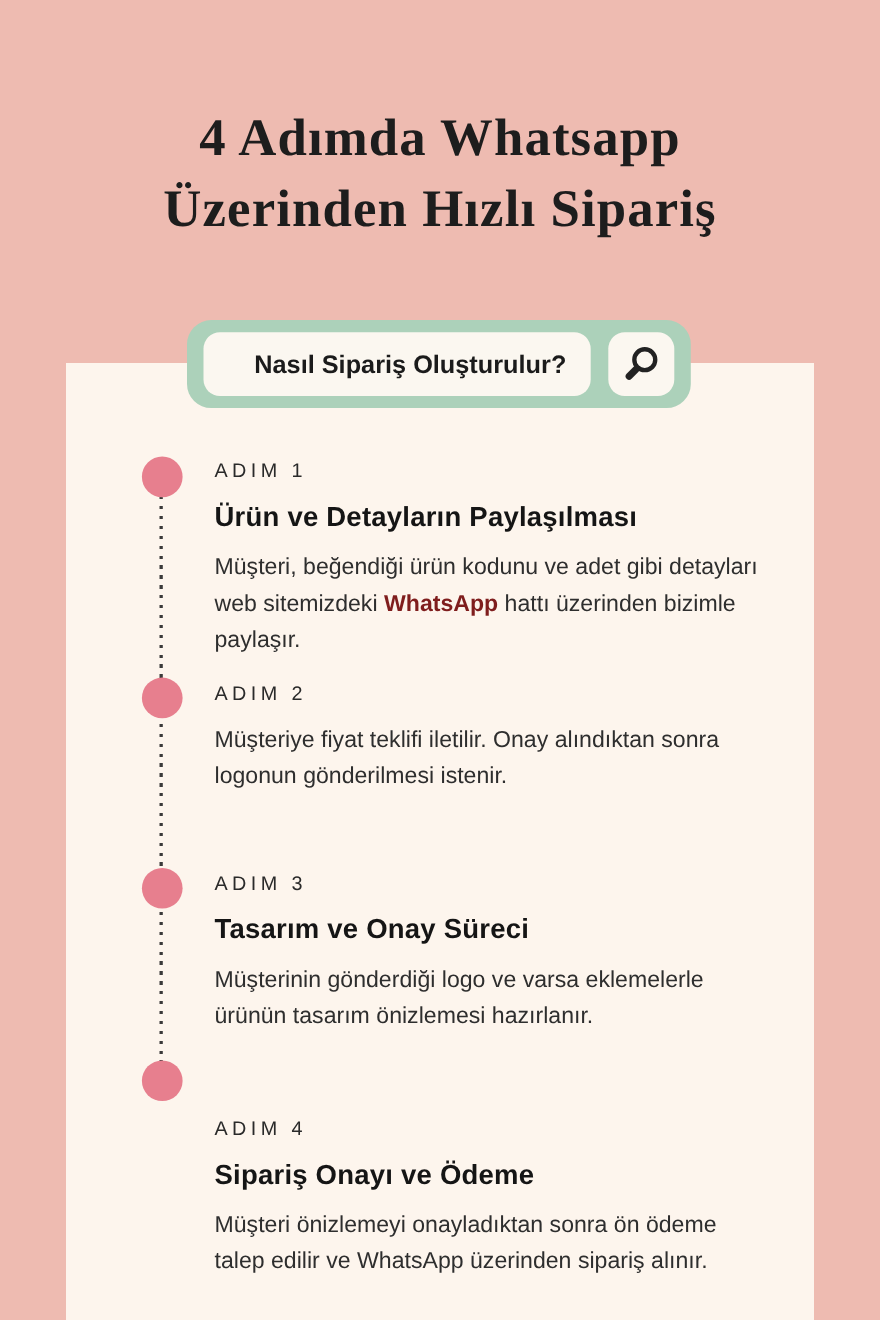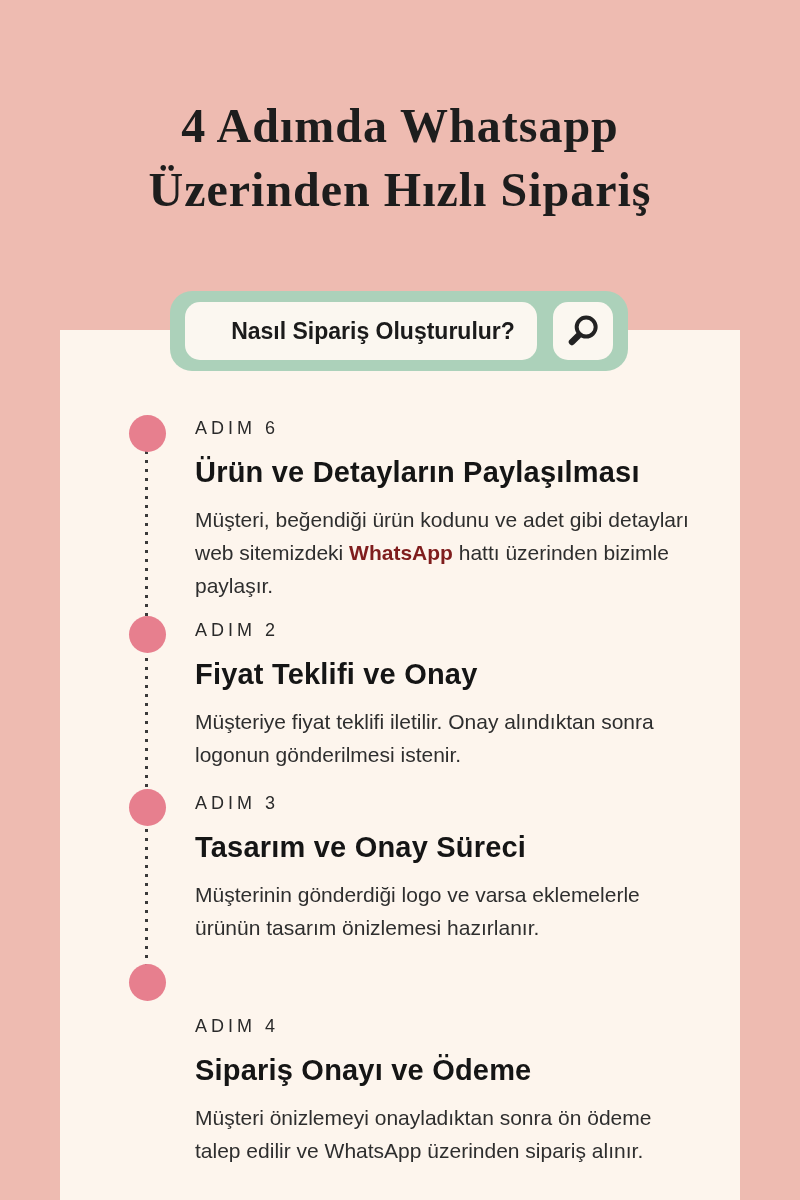--- a/index.html
+++ b/index.html
@@ -109,21 +109,21 @@
   .step-2 { top: 620px; }
   .step-3 { top: 793px; }
   .step-4 { top: 1016px; }
   .step-label {
     font-size: 18px;
     letter-spacing: 4px;
     color: #2a2a2a;
     margin-bottom: 15px;
   }
   .step-title {
-    font-size: 29px;
+    font-size: 25px;
     font-weight: 700;
     color: #151515;
     margin-bottom: 14px;
     letter-spacing: 0.2px;
     margin-top: 17px;
   }
   .step-body {
     font-size: 21px;
     line-height: 33px;
     color: #2e2e2e;
@@ -154,28 +154,27 @@
   </div>
 
   <div class="timeline-line"></div>
 
   <div class="dot dot-1"></div>
   <div class="dot dot-2"></div>
   <div class="dot dot-3"></div>
   <div class="dot dot-4"></div>
 
   <div class="step step-1">
-    <div class="step-label">ADIM 6</div>
+    <div class="step-label">ADIM 1</div>
     <div class="step-title">Ürün ve Detayların Paylaşılması</div>
     <p class="step-body"><span>Müşteri, beğendiği ürün kodunu ve adet gibi detayları web sitemizdeki </span><b>WhatsApp</b><span> hattı üzerinden bizimle paylaşır.</span></p>
   </div>
 
   <div class="step step-2">
     <div class="step-label">ADIM 2</div>
-    <div class="step-title">Fiyat Teklifi ve Onay</div>
     <p class="step-body"><span>Müşteriye fiyat teklifi iletilir. Onay alındıktan sonra logonun gönderilmesi istenir.</span><b></b><span></span></p>
   </div>
 
   <div class="step step-3">
     <div class="step-label">ADIM 3</div>
     <div class="step-title">Tasarım  ve Onay Süreci</div>
     <p class="step-body"><span>Müşterinin gönderdiği logo ve varsa eklemelerle ürünün tasarım önizlemesi hazırlanır.</span><b></b><span></span></p>
   </div>
 
   <div class="step step-4">

